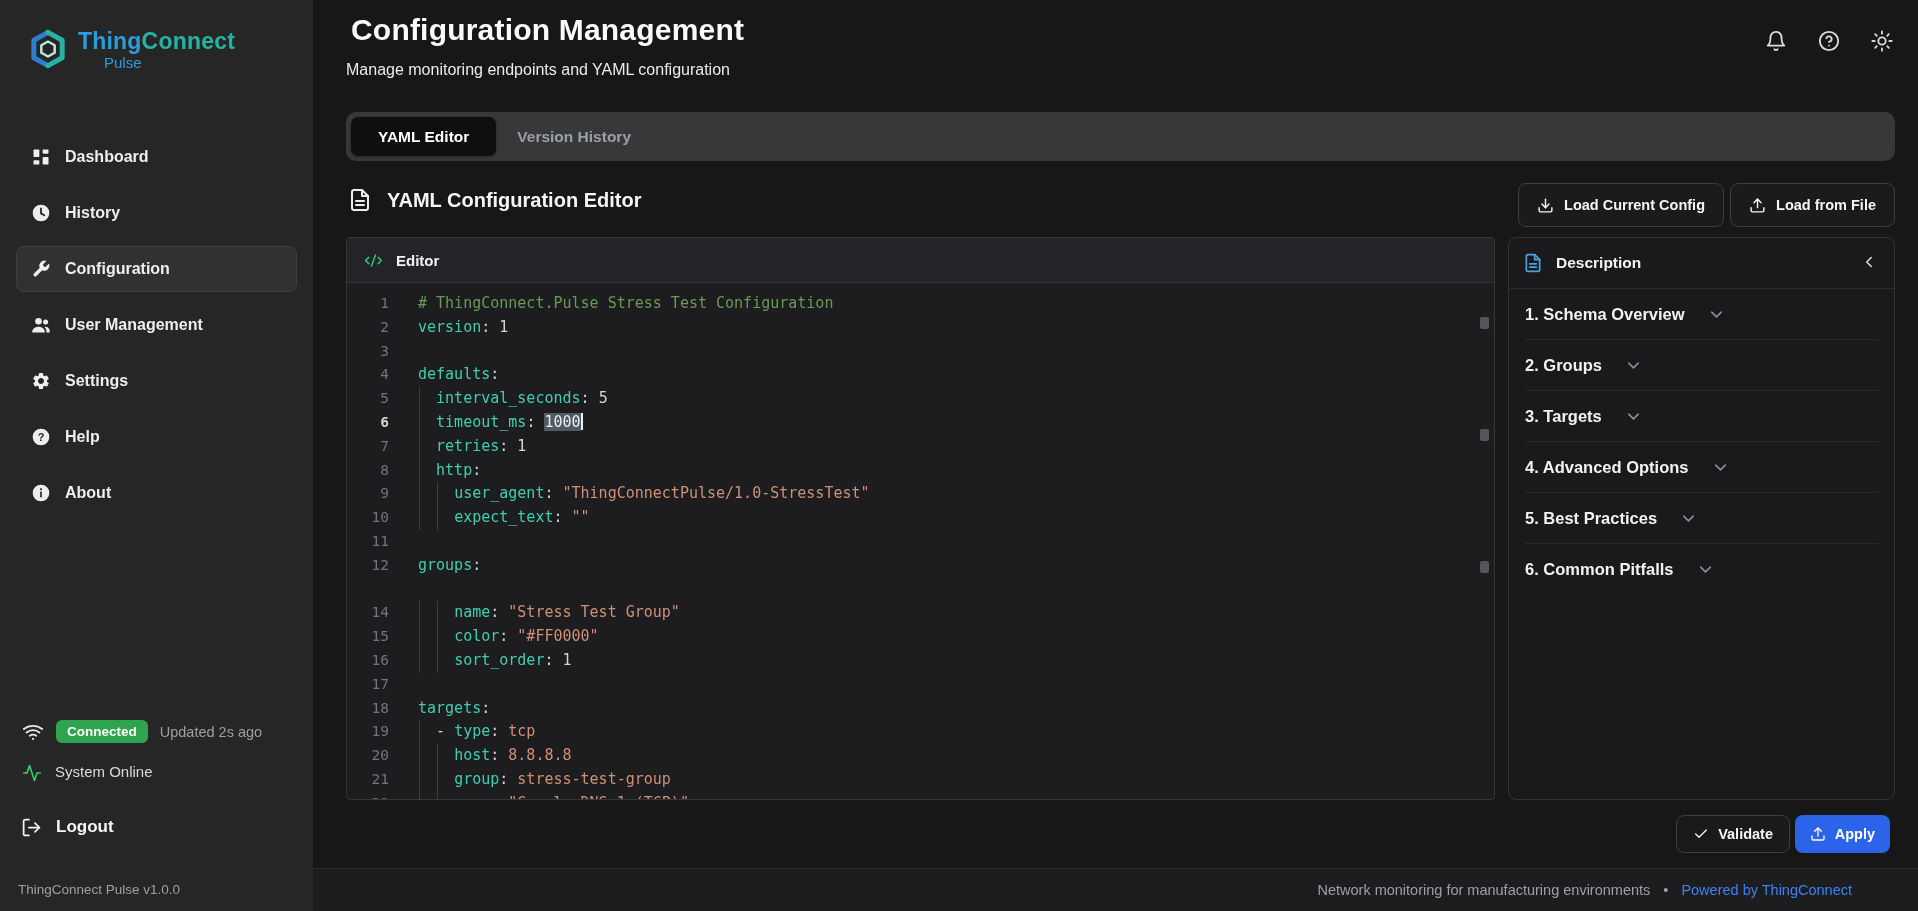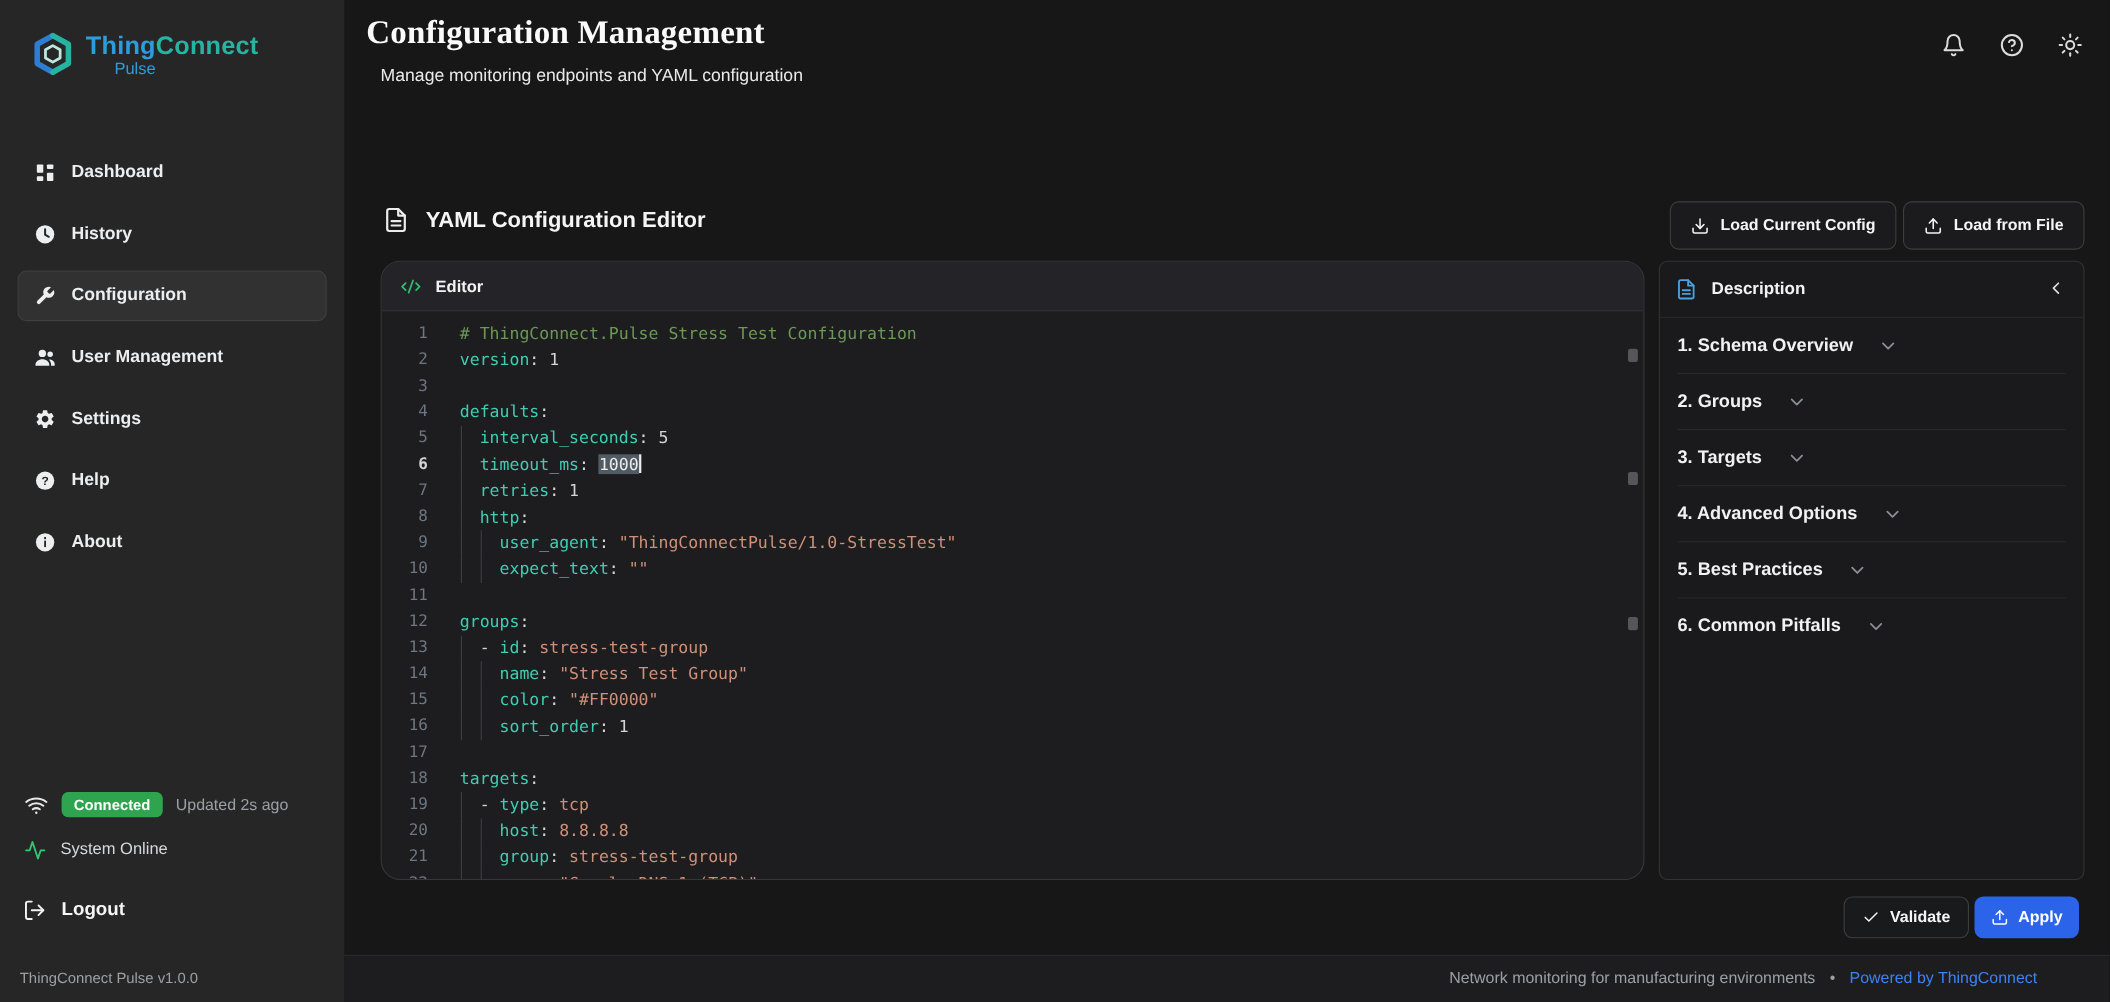--- a/index.html
+++ b/index.html
@@ -30,21 +30,21 @@
   .sys-row { position:absolute; top:763px; left:22px; display:flex; align-items:flex-start; }
   .sys-row svg { width:20px; height:20px; color:#2ecc71; }
   .sys-label { margin-left:13px; color:#d6d9dc; font-size:15px; }
   .logout-row { position:absolute; top:817px; left:21px; display:flex; align-items:flex-start; cursor:pointer; }
   .logout-row svg { width:21px; height:21px; color:#f2f2f2; }
   .logout-label { margin-left:14px; font-size:17px; font-weight:600; color:#f5f5f5; }
   .sidebar-version { position:absolute; left:18px; top:882px; font-size:13.5px; color:#9aa0a6; }
 
   
   .main { position:absolute; left:313px; top:0; width:1605px; height:911px; }
-  .page-title { position:absolute; left:20px; top:13px; font-size:30px; font-weight:700; color:#fafafa; letter-spacing:0.2px;font-family:Liberation Serif, serif; }
+  .page-title { position:absolute; left:38px; top:13px; font-size:30px; font-weight:700; color:#fafafa; letter-spacing:0.2px; }
   .page-sub { position:absolute; left:33px; top:61px; font-size:16px; color:#ebebeb; }
   .header-icons { position:absolute; right:24px; top:30px; display:flex; gap:29px; }
   .icon-btn { width:24px; height:24px; color:#dcdcdc; cursor:pointer; background:none; border:none; }
   .icon-btn svg { width:22px; height:22px; }
 
   .tabs { position:absolute; left:33px; top:112px; width:1549px; height:49px; background:#38383a;
           border-radius:10px; display:flex; align-items:center; padding:0 5px; }
   .tab-active { height:39px; padding:0 27px; background:#0f0f10; border-radius:7px; display:flex; align-items:center;
                 font-size:15.5px; font-weight:700; color:#fff; cursor:pointer; box-shadow:0 1px 3px rgba(0,0,0,.4); }
   .tab-plain { margin-left:21px; color:#9aa0a8; font-size:15.5px; font-weight:600; cursor:pointer; }
@@ -54,21 +54,21 @@
   .section-title svg { width:24px; height:24px; color:#ececec; }
   .btn-outline { position:absolute; top:183px; height:44px; border:1px solid #3e3e40; border-radius:8px;
                  background:#1b1b1d; color:#f5f5f5; font-size:14.5px; font-weight:700; display:flex;
                  align-items:center; gap:10px; padding:0 18px; cursor:pointer; font-family:inherit; }
   .btn-outline svg { width:17px; height:17px; }
   .btn-load-current { right:194px; }
   .btn-load-file { right:23px; }
 
   
   .editor { position:absolute; left:33px; top:237px; width:1149px; height:563px; background:#1d1d20;
-            border:1px solid #37373a; border-radius:18px; overflow:hidden; }
+            border:1px solid #37373a; border-radius:4px; overflow:hidden; }
   .editor-head { height:45px; background:#242428; border-bottom:1px solid #323236; display:flex;
                  align-items:center; padding:0 17px; gap:13px; font-size:15px; font-weight:700; color:#f2f2f2; }
   .editor-head svg { width:19px; height:19px; color:#2fbf71; }
   .editor-body { position:relative; height:516px; font-family:"DejaVu Sans Mono", monospace; font-size:15px; }
   .code-line { position:absolute; left:0; right:14px; height:23.8px; line-height:23.8px; white-space:pre; }
   .ln { position:absolute; left:0; width:42px; text-align:right; color:#6e7681; font-size:14.5px; }
   .ln.active { color:#d4d4d4; font-weight:700; }
   .code { position:absolute; left:71px; }
   .tk-c { color:#6a9955; }
   .tk-k { color:#3ecfb2; }
@@ -227,20 +227,24 @@
             <line x1="12" y1="20" x2="12" y2="22.5"></line>
             <line x1="4.6" y1="4.6" x2="6.3" y2="6.3"></line>
             <line x1="17.7" y1="17.7" x2="19.4" y2="19.4"></line>
             <line x1="1.5" y1="12" x2="4" y2="12"></line>
             <line x1="20" y1="12" x2="22.5" y2="12"></line>
             <line x1="4.6" y1="19.4" x2="6.3" y2="17.7"></line>
             <line x1="17.7" y1="6.3" x2="19.4" y2="4.6"></line>
           </svg></button>
     </div>
 
+    <div class="tabs">
+        <div class="tab-active">YAML Editor</div>
+        <div class="tab-plain">Version History</div>
+      </div>
 
     <div class="section-title">
       <svg viewBox="0 0 24 24" fill="none" stroke="currentColor" stroke-width="2" stroke-linecap="round" stroke-linejoin="round" width="22" height="22">
           <path d="M14 2H6a2 2 0 0 0-2 2v16a2 2 0 0 0 2 2h12a2 2 0 0 0 2-2V8z"></path>
           <polyline points="14 2 14 8 20 8"></polyline>
           <line x1="16" y1="13" x2="8" y2="13"></line>
           <line x1="16" y1="17" x2="8" y2="17"></line>
         </svg>
       <span>YAML Configuration Editor</span>
     </div>
@@ -279,21 +283,20 @@
           <div class="code-line" style="top: 56.6px;"><span class="ln">3</span><span class="code"></span></div>
           <div class="code-line" style="top: 80.4px;"><span class="ln">4</span><span class="code"><span class="tk-k">defaults</span><span class="tk-p">:</span></span></div>
           <div class="code-line" style="top: 104.2px;"><div class="guide" style="left: 72px;"></div><span class="ln">5</span><span class="code"><span class="tk-p">  </span><span class="tk-k">interval_seconds</span><span class="tk-p">: </span><span class="tk-p">5</span></span></div>
           <div class="code-line" style="top: 128px;"><div class="guide" style="left: 72px;"></div><span class="ln active">6</span><span class="code"><span class="tk-p">  </span><span class="tk-k">timeout_ms</span><span class="tk-p">: </span><span class="tk-sel">1000</span><span class="tk-cursor"></span></span></div>
           <div class="code-line" style="top: 151.8px;"><div class="guide" style="left: 72px;"></div><span class="ln">7</span><span class="code"><span class="tk-p">  </span><span class="tk-k">retries</span><span class="tk-p">: </span><span class="tk-p">1</span></span></div>
           <div class="code-line" style="top: 175.6px;"><div class="guide" style="left: 72px;"></div><span class="ln">8</span><span class="code"><span class="tk-p">  </span><span class="tk-k">http</span><span class="tk-p">:</span></span></div>
           <div class="code-line" style="top: 199.4px;"><div class="guide" style="left: 72px;"></div><div class="guide" style="left: 90.06px;"></div><span class="ln">9</span><span class="code"><span class="tk-p">    </span><span class="tk-k">user_agent</span><span class="tk-p">: </span><span class="tk-s">"ThingConnectPulse/1.0-StressTest"</span></span></div>
           <div class="code-line" style="top: 223.2px;"><div class="guide" style="left: 72px;"></div><div class="guide" style="left: 90.06px;"></div><span class="ln">10</span><span class="code"><span class="tk-p">    </span><span class="tk-k">expect_text</span><span class="tk-p">: </span><span class="tk-s">""</span></span></div>
           <div class="code-line" style="top: 247px;"><span class="ln">11</span><span class="code"></span></div>
           <div class="code-line" style="top: 270.8px;"><span class="ln">12</span><span class="code"><span class="tk-k">groups</span><span class="tk-p">:</span></span></div>
-          <div class="code-line" style="top: 294.6px;"><div class="guide" style="left: 72px;"></div><span class="ln">13</span><span class="code"><span class="tk-p">  - </span><span class="tk-k">id</span><span class="tk-p">: </span><span class="tk-s">stress-test-group</span></span></div>
           <div class="code-line" style="top: 318.4px;"><div class="guide" style="left: 72px;"></div><div class="guide" style="left: 90.06px;"></div><span class="ln">14</span><span class="code"><span class="tk-p">    </span><span class="tk-k">name</span><span class="tk-p">: </span><span class="tk-s">"Stress Test Group"</span></span></div>
           <div class="code-line" style="top: 342.2px;"><div class="guide" style="left: 72px;"></div><div class="guide" style="left: 90.06px;"></div><span class="ln">15</span><span class="code"><span class="tk-p">    </span><span class="tk-k">color</span><span class="tk-p">: </span><span class="tk-s">"#FF0000"</span></span></div>
           <div class="code-line" style="top: 366px;"><div class="guide" style="left: 72px;"></div><div class="guide" style="left: 90.06px;"></div><span class="ln">16</span><span class="code"><span class="tk-p">    </span><span class="tk-k">sort_order</span><span class="tk-p">: </span><span class="tk-p">1</span></span></div>
           <div class="code-line" style="top: 389.8px;"><span class="ln">17</span><span class="code"></span></div>
           <div class="code-line" style="top: 413.6px;"><span class="ln">18</span><span class="code"><span class="tk-k">targets</span><span class="tk-p">:</span></span></div>
           <div class="code-line" style="top: 437.4px;"><div class="guide" style="left: 72px;"></div><span class="ln">19</span><span class="code"><span class="tk-p">  - </span><span class="tk-k">type</span><span class="tk-p">: </span><span class="tk-s">tcp</span></span></div>
           <div class="code-line" style="top: 461.2px;"><div class="guide" style="left: 72px;"></div><div class="guide" style="left: 90.06px;"></div><span class="ln">20</span><span class="code"><span class="tk-p">    </span><span class="tk-k">host</span><span class="tk-p">: </span><span class="tk-s">8.8.8.8</span></span></div>
           <div class="code-line" style="top: 485px;"><div class="guide" style="left: 72px;"></div><div class="guide" style="left: 90.06px;"></div><span class="ln">21</span><span class="code"><span class="tk-p">    </span><span class="tk-k">group</span><span class="tk-p">: </span><span class="tk-s">stress-test-group</span></span></div>
           <div class="code-line" style="top: 508.8px;"><div class="guide" style="left: 72px;"></div><div class="guide" style="left: 90.06px;"></div><span class="ln">22</span><span class="code"><span class="tk-p">    </span><span class="tk-k">name</span><span class="tk-p">: </span><span class="tk-s">"Google DNS 1 (TCP)"</span></span></div>
         </div>

